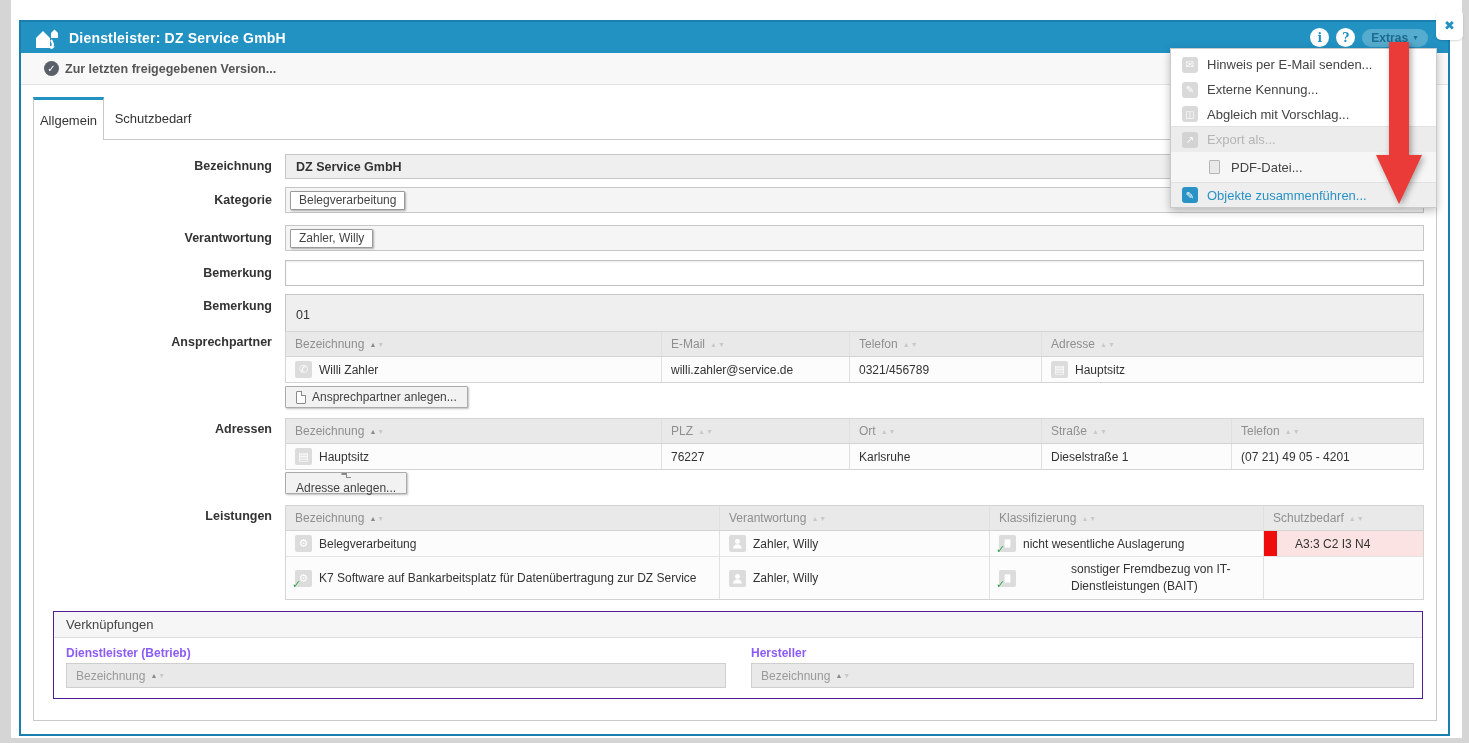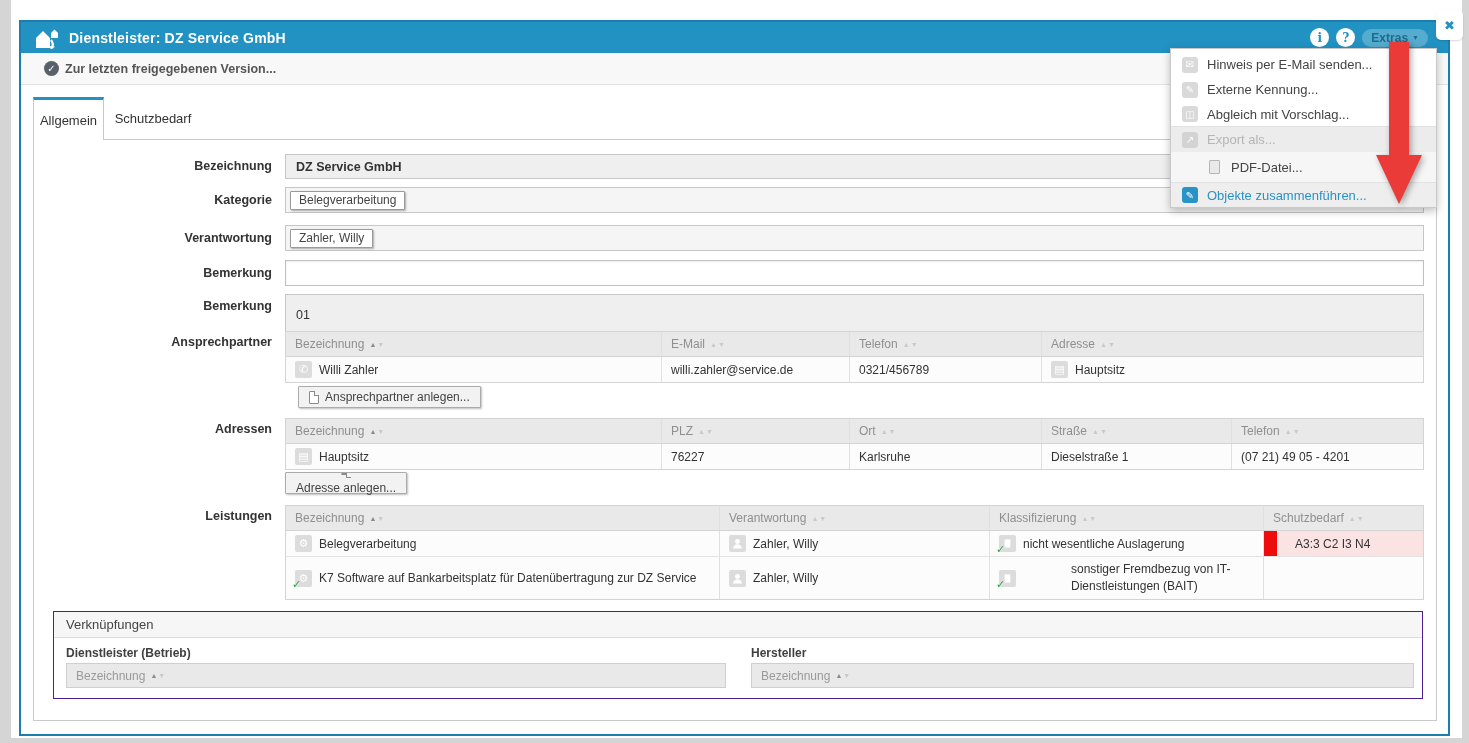--- a/index.html
+++ b/index.html
@@ -79,21 +79,21 @@
                    background:#f2f2f2; border-left:1px solid #8a8a8a; border-bottom:1px solid #8a8a8a; }
 
   .sb-cell { position:relative; background:#fbe3e3; color:#7d4a4a; }
   .sb-bar { position:absolute; left:0; top:0; width:13px; height:100%; background:#ee0c0c; }
   .sb-text { margin-left:22px;text-align:center; }
 
   
   .vbox { position:absolute; left:19px; top:471px; width:1370px; height:88px; border:1px solid #4c1d95; }
   .vbox-hdr { height:26px; background:#f6f6f6; border-bottom:1px solid #ddd; display:flex;
               align-items:center; padding-left:12px; font-size:13px; color:#444; }
-  .vlabel { position:absolute; top:34px; font-size:12px; font-weight:bold; color:#404040; }
+  .vlabel { position:absolute; top:34px; font-size:12px; font-weight:bold; color:#8b5cf6; }
   .vhdr { position:absolute; top:51px; height:25px; background:#e9e9e9; border:1px solid #cfcfcf;
           display:flex; align-items:center; gap:5px; padding:0 9px; font-size:12px; color:#9a9a9a; }
 
   
   .menu { position:absolute; left:1170px; top:48px; width:267px; background:#fff;
           border:1px solid #c9c9c9; box-shadow:0 3px 8px rgba(0,0,0,.25); z-index:10; padding-top:3px; }
   .mi { height:25px; display:flex; align-items:center; gap:9px; padding-left:11px;
         font-size:13px; color:#444; cursor:pointer; }
   .mi .ic { width:16px; height:16px; border-radius:3px; background:#d9d9d9; color:#fff; flex:none;
             display:flex; align-items:center; justify-content:center; font-size:10px; }
@@ -203,21 +203,21 @@
           </div>
         <div class="c" style="width:192px;">
             <span>0321/456789</span>
           </div>
         <div class="c" style="width:382px;">
             <span class="mini-ic">▤</span>
             <span>Hauptsitz</span>
           </div>
       </div>
     </div>
-    <div class="addbtn" style="top:246px;margin-left:13px;">
+    <div class="addbtn" style="top:246px;">
       <span class="docic"></span>
       <span>Ansprechpartner anlegen...</span>
     </div>
 
     <div class="flabel" style="top:282px;">Adressen</div>
     <div class="tbl" style="top:278px;">
       <div class="thdr">
         <div class="c" style="width:375px;">
             <span>Bezeichnung</span>
             <span class="sort asc"></span>

